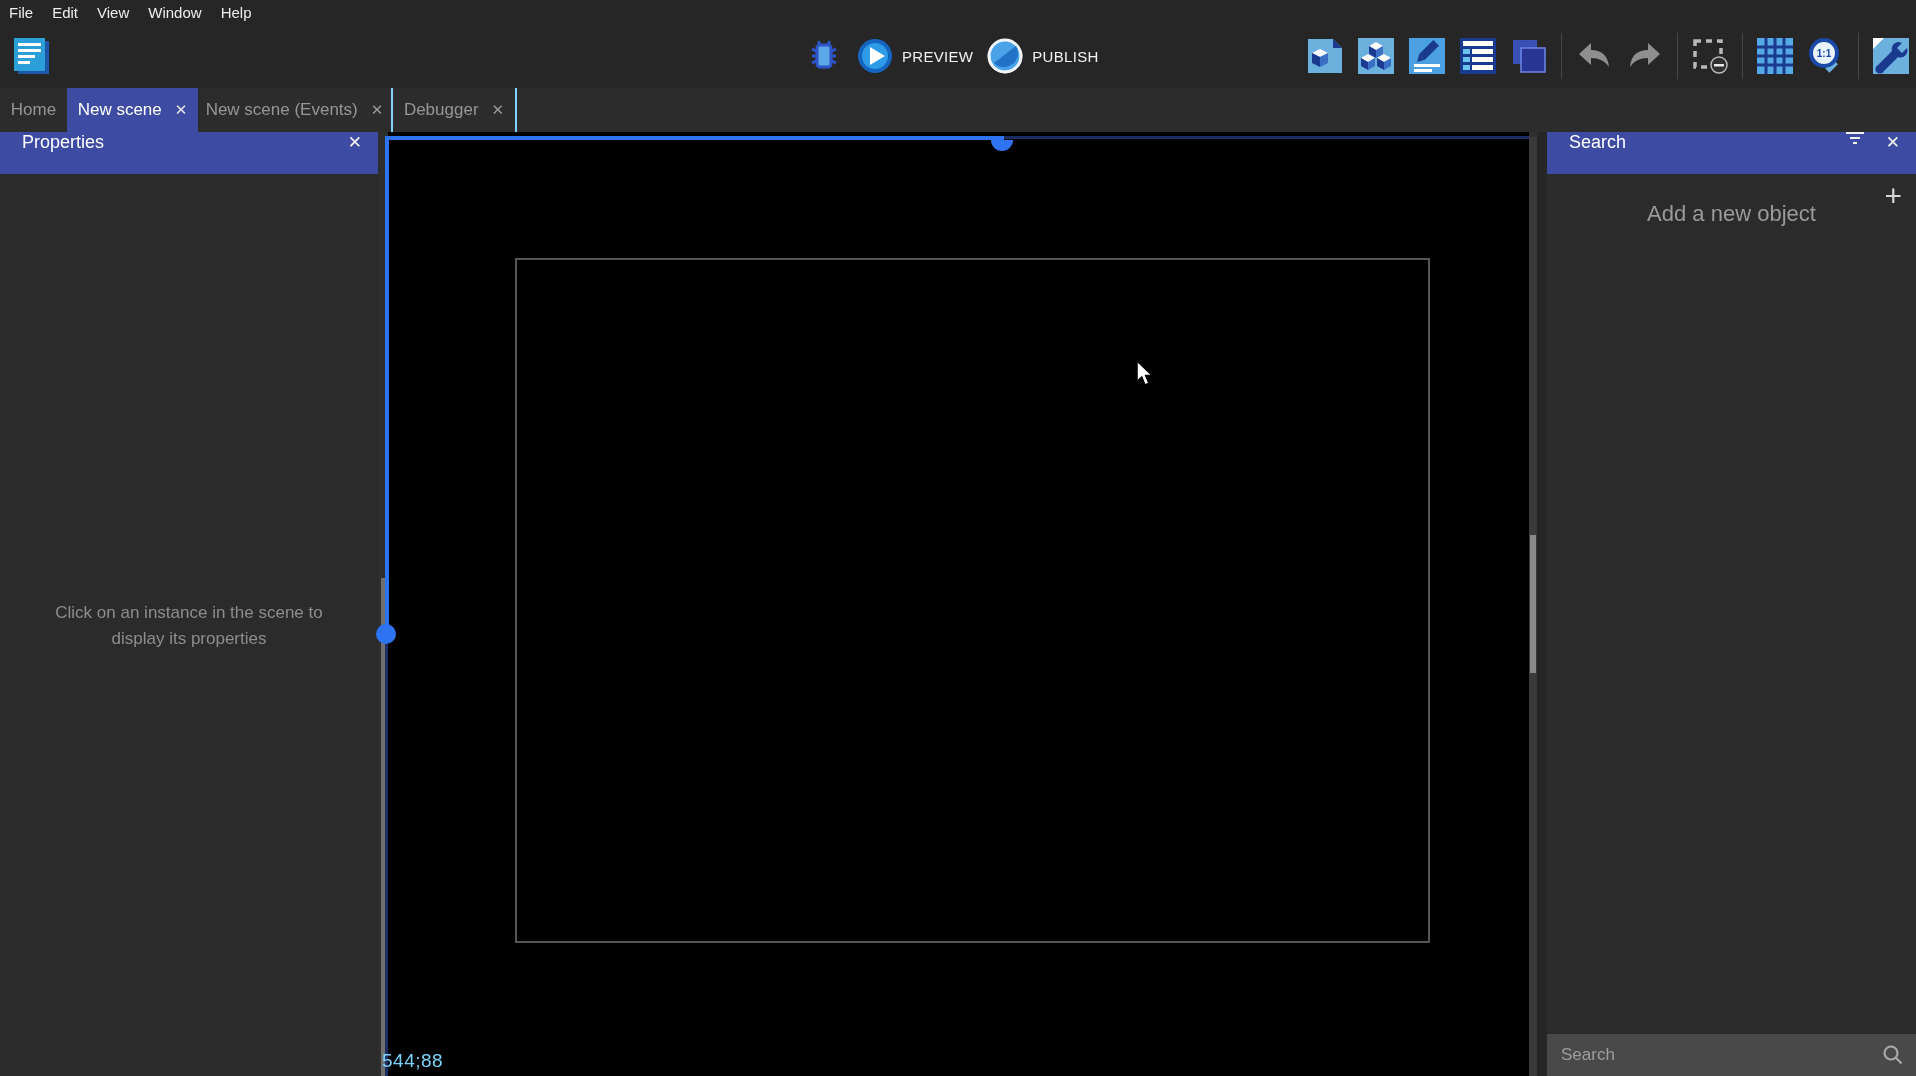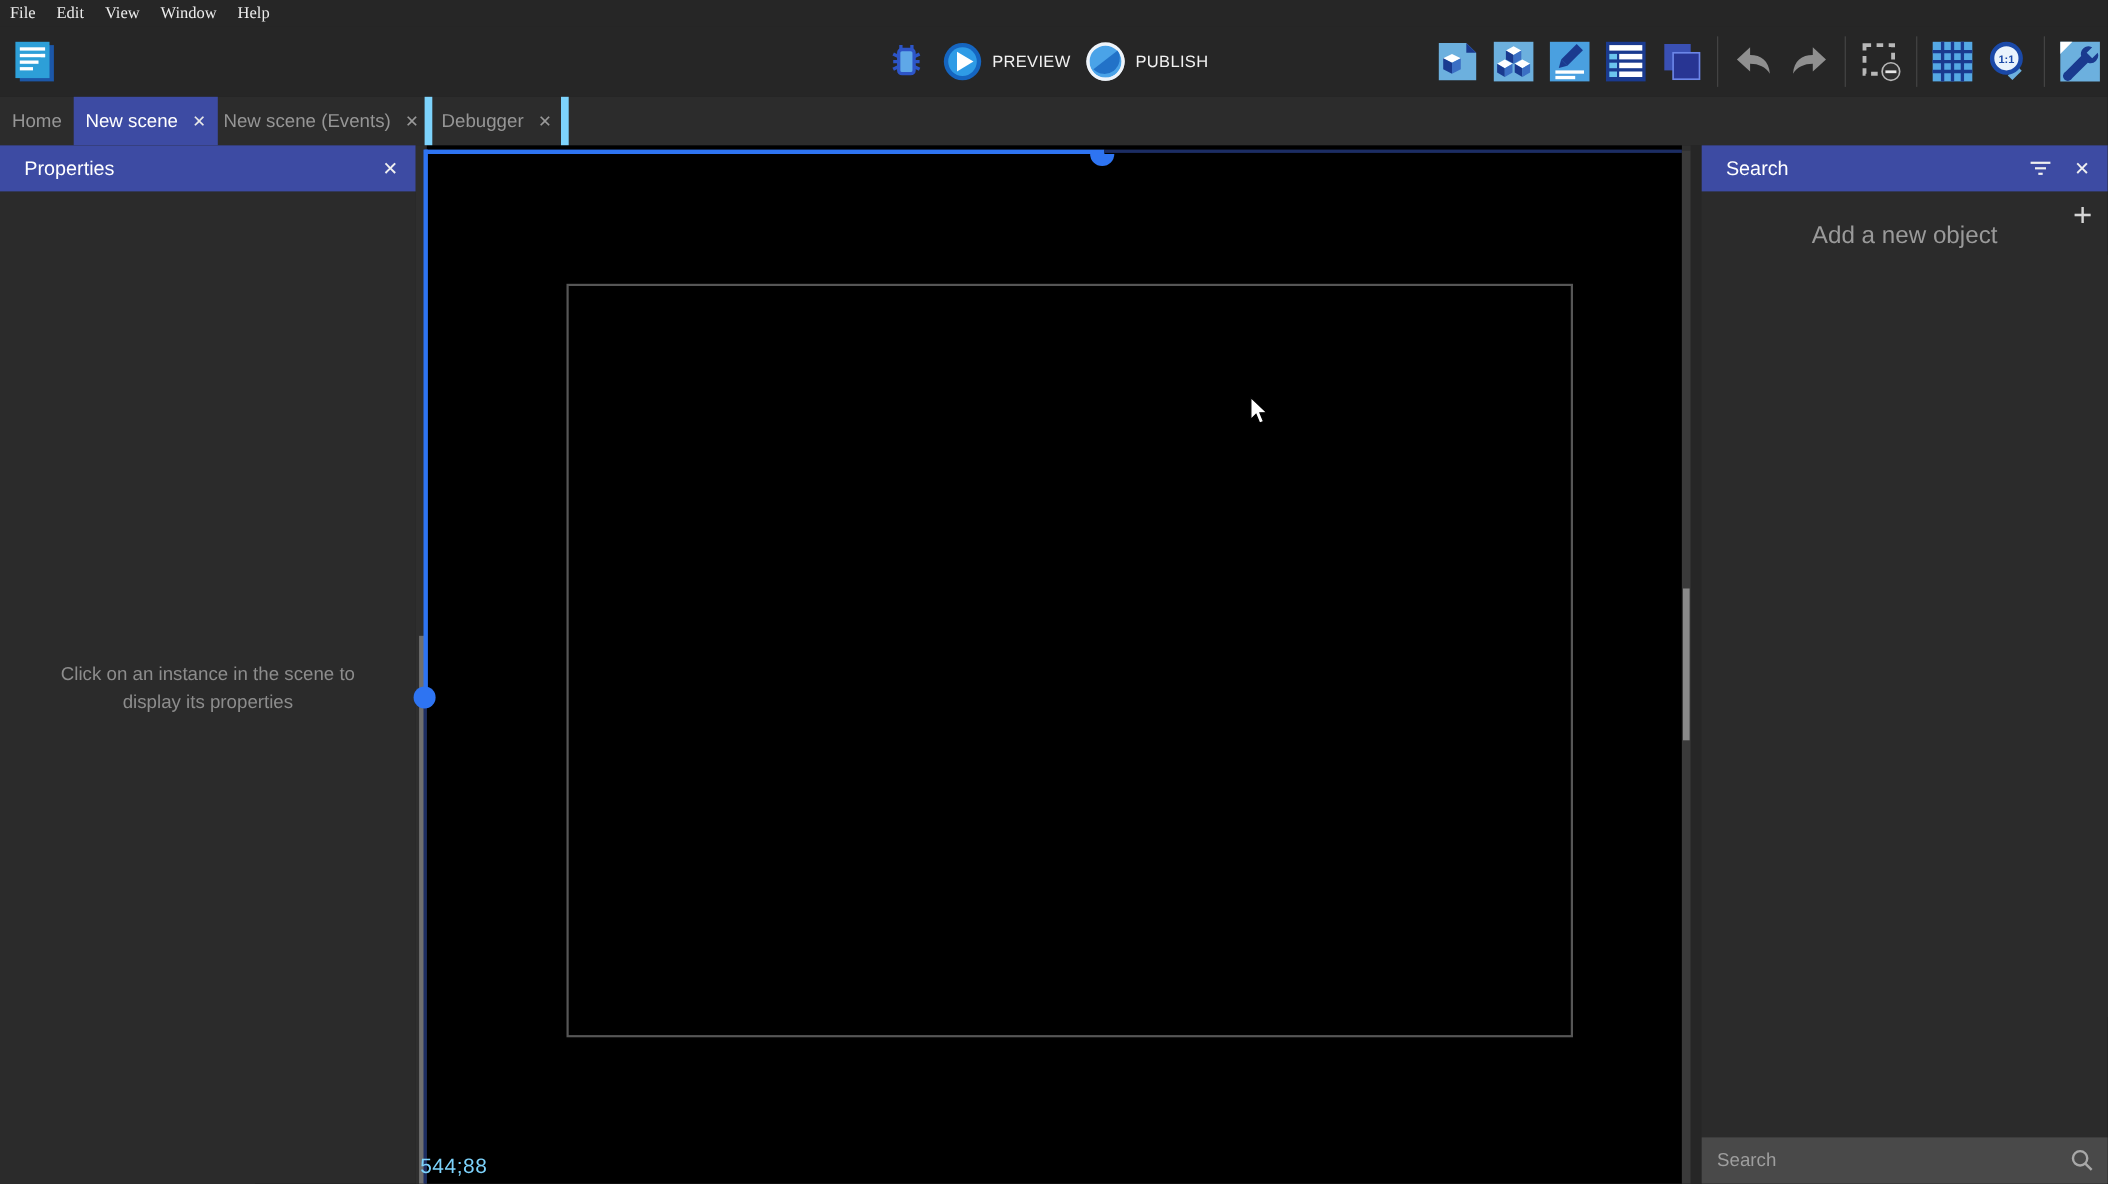--- a/index.html
+++ b/index.html
@@ -2,46 +2,46 @@
 <html><head>
 <meta charset="utf-8">
 <style>
   * { margin:0; padding:0; box-sizing:border-box; }
   html,body { width:1916px; height:1076px; overflow:hidden; background:#262626;
               font-family:"Liberation Sans", sans-serif; }
 
   
   #menubar { position:absolute; top:0; left:0; width:100%; height:24px; background:#262626;
              display:flex; align-items:center; gap:19px; padding-left:9px;
-             font-size:15px; color:#ededed; z-index:5;font-family:Liberation Serif, serif; }
+             font-size:15px; color:#ededed; z-index:5; }
   .menu-item { cursor:default; }
 
   
   #toolbar { position:absolute; top:24px; left:0; width:100%; height:64px; background:#262626; z-index:5; }
   #logo-btn { position:absolute; left:10px; top:11px; width:42px; height:42px; }
   #center-group { position:absolute; left:805px; top:0; height:64px; display:flex; align-items:center; gap:13px; }
   .tb-label { color:#f2f2f2; font-size:15px; letter-spacing:0.3px; }
   .tb-btn { display:flex; align-items:center; gap:8px; cursor:pointer; }
   #right-group { position:absolute; left:1306px; top:0; height:64px; display:flex; align-items:center; gap:13px; }
   .tb-sep { width:1px; height:46px; background:#474747; }
   .tb-icon { width:38px; height:38px; display:block; }
 
   
   #tabbar { position:absolute; top:88px; left:0; width:100%; height:44px; background:#2c2c2c;
             display:flex; z-index:5; }
   .tab { display:flex; align-items:center; justify-content:center; gap:13px;
          font-size:17px; color:#969696; cursor:pointer; }
   .tab .tab-x { font-size:15px; color:#9a9a9a; }
   .tab.active { background:#3d4ba3; color:#ffffff; }
   .tab.active .tab-x { color:#e8e8e8; }
-  .tab.sep { border-right:7px solid #7dd3fc; }
+  .tab.sep { border-right:2px solid #7dd3fc; }
 
   
   .panel-header { position:absolute; top:0; left:0; right:0; height:42px; background:#3d4ba3;
-                  display:flex; align-items:center; padding:0 16px 0 22px;
+                  display:flex; padding:0 16px 0 22px;
                   color:#ffffff; font-size:18px; }
   .header-x { margin-left:auto; color:#f0f0f0; font-size:17px; cursor:pointer; }
 
   
   #properties-panel { position:absolute; left:0; top:132px; width:378px; bottom:0; background:#2b2b2b; }
   #properties-hint { position:absolute; top:468px; left:18px; right:18px; text-align:center;
                      color:#8d8d8d; font-size:17px; line-height:1.55; }
 
   
   #canvas-region { position:absolute; left:378px; top:132px; width:1169px; bottom:0; background:#2f2f2f; }

